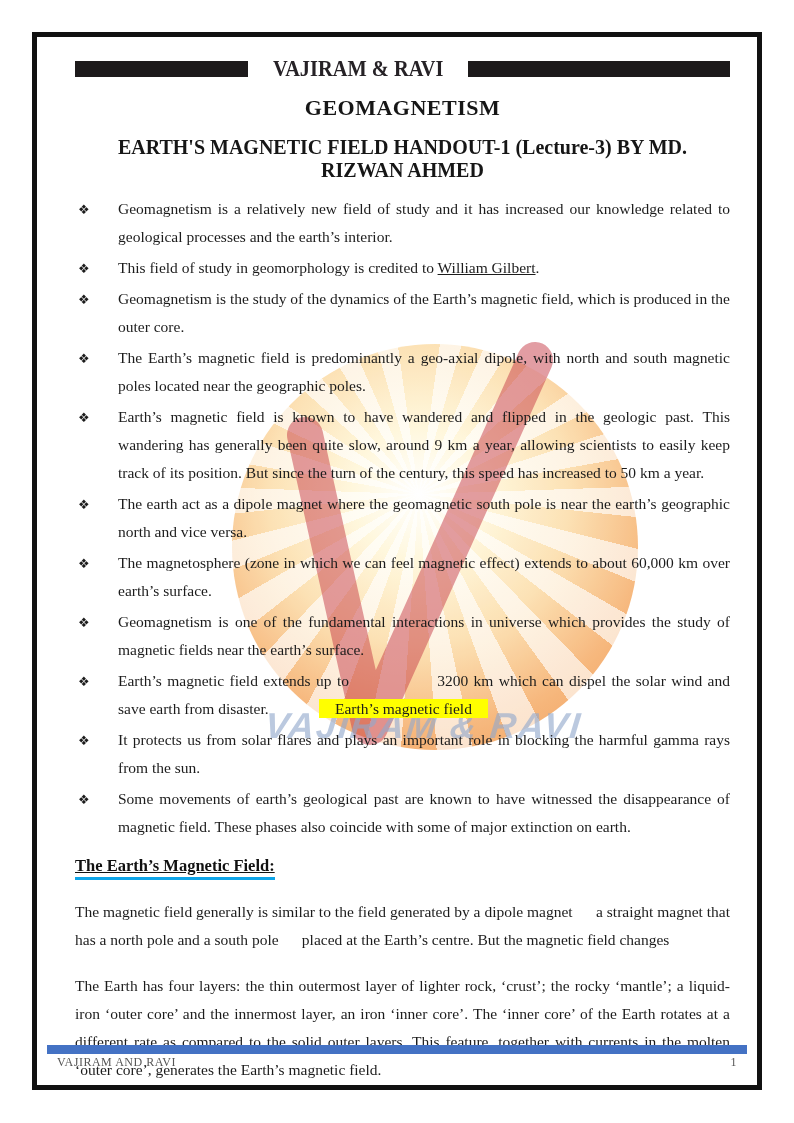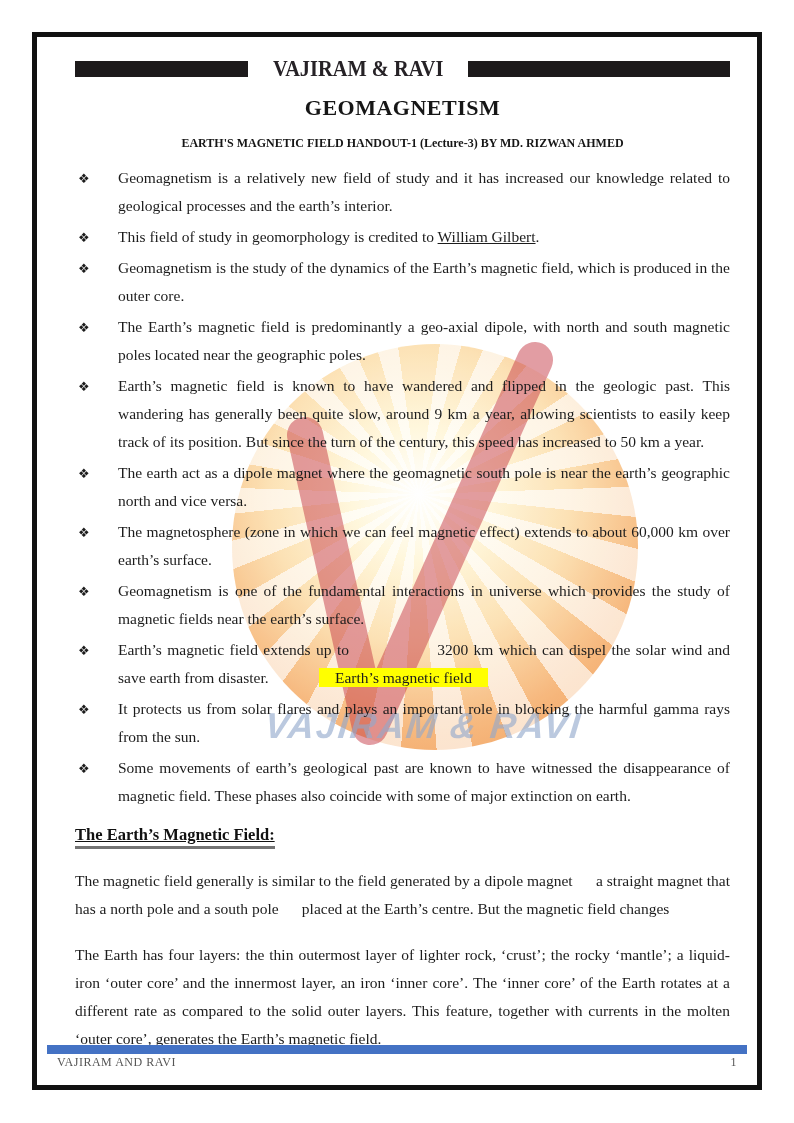--- a/index.html
+++ b/index.html
@@ -30,36 +30,36 @@
 
   
   .content { position:relative; padding:0 27px 0 38px; }
 
   .brand-row { display:flex; align-items:center; margin-top:18px; }
   .brand-bar-left { width:173px; height:16px; background:#1d1a1b; }
   .brand-bar-right { flex:1; height:16px; background:#1d1a1b; }
   .brand-text { font-weight:700; font-size:24px; color:#262226; margin:0 10px; transform:scaleX(.85); white-space:nowrap; }
 
   .doc-title { text-align:center; font-size:22px; font-weight:700; letter-spacing:.5px; margin-top:13px; color:#161616; }
-  .doc-subtitle { text-align:center; font-size:12px; font-weight:700; margin-top:15px; color:#161616; }
+  .doc-subtitle { text-align:center; font-size:20px; font-weight:700; margin-top:15px; color:#161616; }
 
   .bullets { list-style:none; margin-top:13px; }
   .bullets li {
     position:relative; padding-left:43px; text-align:justify;
     font-size:15.5px; line-height:28px; margin-bottom:3px;
   }
   .glyph { position:absolute; left:3px; top:1px; font-size:13px; font-family:"DejaVu Sans", sans-serif; color:#1c1c1c; }
   .u-link { text-decoration:underline; }
   .hl { background:#ffff00; padding:1px 16px; }
 
   .section-heading {
     display:inline-block; margin-top:12px;
     font-size:16.5px; font-weight:700; color:#111;
     text-decoration:underline;
-    border-bottom:3px solid #737373; padding-bottom:1px;
+    border-bottom:3px solid #0ea5e9; padding-bottom:1px;
   }
   .para { font-size:15.5px; line-height:28px; text-align:justify; margin-top:18px; }
 
   
   .footer-bar { position:absolute; left:10px; right:10px; bottom:31px; height:9px; background:#4472c4; }
   .footer-row {
     position:absolute; left:20px; right:20px; bottom:15px;
     display:flex; justify-content:space-between;
     font-size:12px; color:#555; letter-spacing:.5px;
   }

